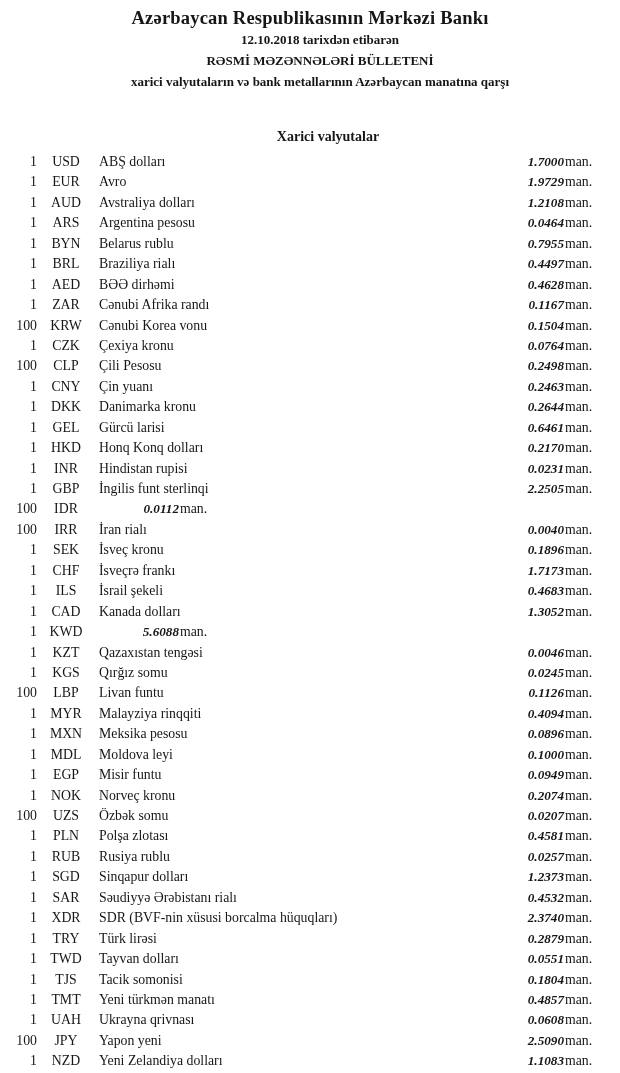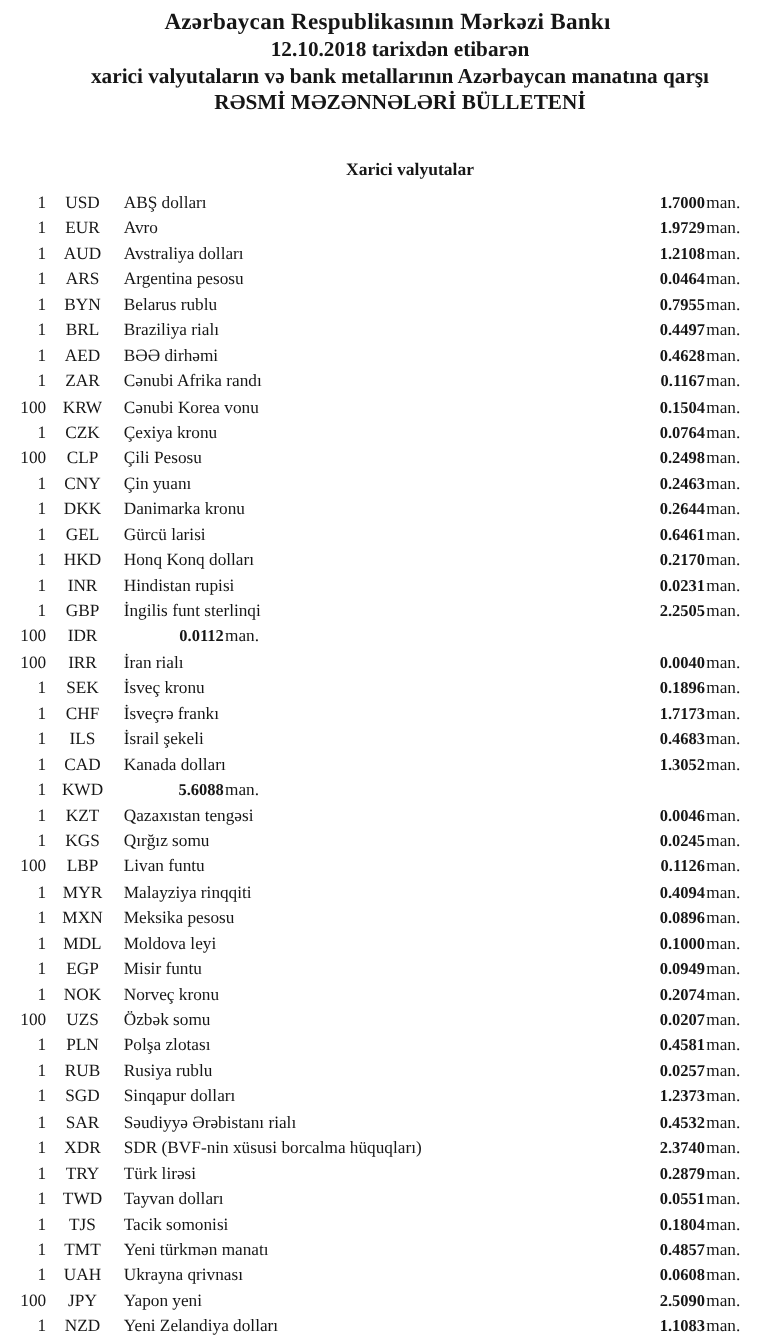--- a/index.html
+++ b/index.html
@@ -24,21 +24,21 @@
     padding-top: 7px;
     text-align: center;
     font-weight: bold;
     font-size: 18.5px;
     line-height: 22px;
     letter-spacing: 0.2px;
   }
   .h-sub {
     text-align: center;
     font-weight: bold;
-    font-size: 17px;
+    font-size: 13px;
     line-height: 21px;
     padding-left: 20px;
   }
   .section-title {
     margin-top: 36px;
     text-align: center;
     font-weight: bold;
     font-size: 14px;
     line-height: 18px;
     margin-left: 36px;
@@ -69,36 +69,37 @@
   .c-name {
     flex: 1;
     padding-left: 8px;
     overflow: hidden;
   }
   .c-rate {
     flex: none;
     width: 88px;
     text-align: right;
     font-weight: bold;
+    font-style: italic;
     font-size: 13.2px;
   }
   .c-unit {
     flex: none;
     width: 40px;
     margin-left: 1px;
   }
 </style>
 </head>
 <body>
 
 <div class="page">
   <h1 class="h-title">Azərbaycan Respublikasının Mərkəzi Bankı</h1>
   <div class="h-sub">12.10.2018 tarixdən etibarən</div>
+  <div class="h-sub">RƏSMİ MƏZƏNNƏLƏRİ BÜLLETENİ</div>
   <div class="h-sub">xarici valyutaların və bank metallarının Azərbaycan manatına qarşı</div>
-  <div class="h-sub">RƏSMİ MƏZƏNNƏLƏRİ BÜLLETENİ</div>
 
   <div class="section-title">Xarici valyutalar</div>
 
   <div class="table" id="rates-table">
   <div class="row">
     <span class="c-nominal">1</span>
     <span class="c-code">USD</span>
     <span class="c-name">ABŞ dolları</span>
     <span class="c-rate">1.7000</span>
     <span class="c-unit">man.</span>

